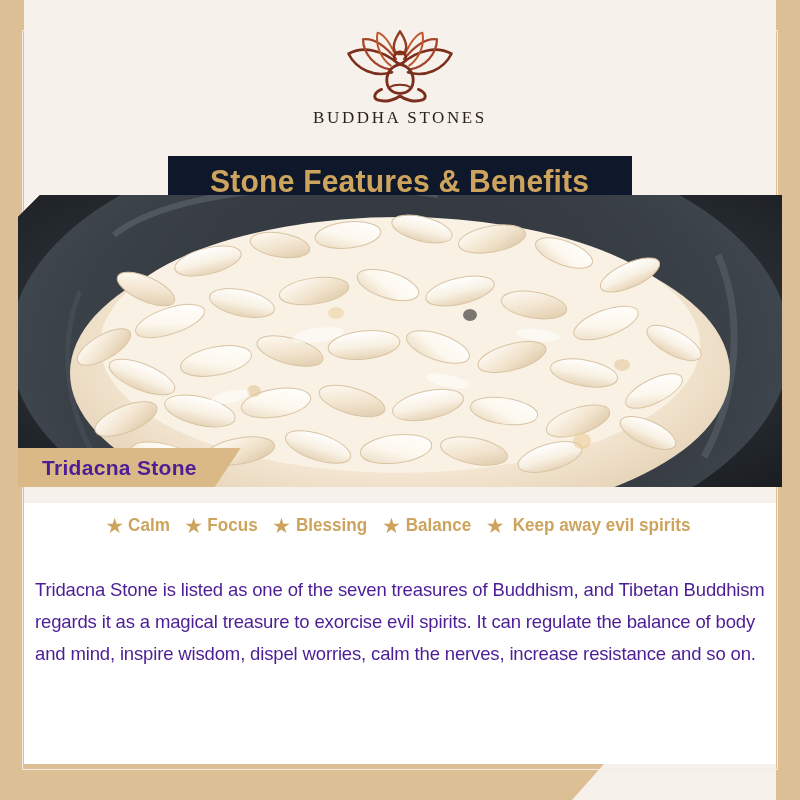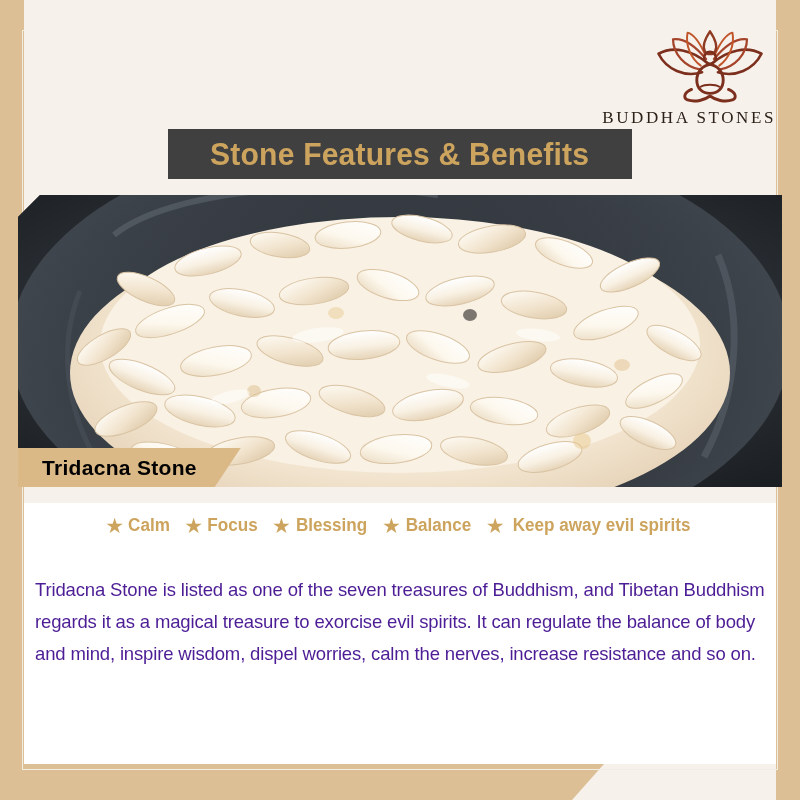--- a/index.html
+++ b/index.html
@@ -55,44 +55,44 @@
     position: absolute;
     top: 0; left: 24px; right: 24px;
     height: 195px;
     background: #f7f1ec;
   }
   .logo-wrap {
     position: absolute;
     top: 26px; left: 0; right: 0;
     display: flex;
     flex-direction: column;
-    align-items: flex-end;
+    align-items: center;
   }
   .logo-mark {
     width: 132px;
     height: 78px;
     display: block;
   }
   .logo-text {
     margin-top: 4px;
     font-family: "Liberation Serif", serif;
     font-size: 17px;
     letter-spacing: 2.6px;
     color: #2b2118;
     font-weight: 400;
   }
 
   
   .title-banner {
     position: absolute;
-    top: 129px;
+    top: 156px;
     left: 168px;
     width: 464px;
     height: 50px;
-    background: #404040;
+    background: #0f172a;
     display: flex;
     align-items: center;
     justify-content: center;
   }
   .title-text {
     font-size: 32px;
     font-weight: 700;
     color: #cda45e;
     letter-spacing: 0.2px;
     font-family: "Liberation Sans", sans-serif;
@@ -121,21 +121,21 @@
     height: 39px;
     padding: 0 44px 0 24px;
     background: #dbb987;
     display: flex;
     align-items: center;
     clip-path: polygon(0 0, 100% 0, calc(100% - 26px) 100%, 0 100%);
   }
   .stone-tag-text {
     font-size: 21px;
     font-weight: 700;
-    color: #000000;
+    color: #4c1d95;
     letter-spacing: 0.3px;
     white-space: nowrap;
   }
 
   
   .content {
     position: absolute;
     top: 487px;
     left: 24px;
     right: 24px;

